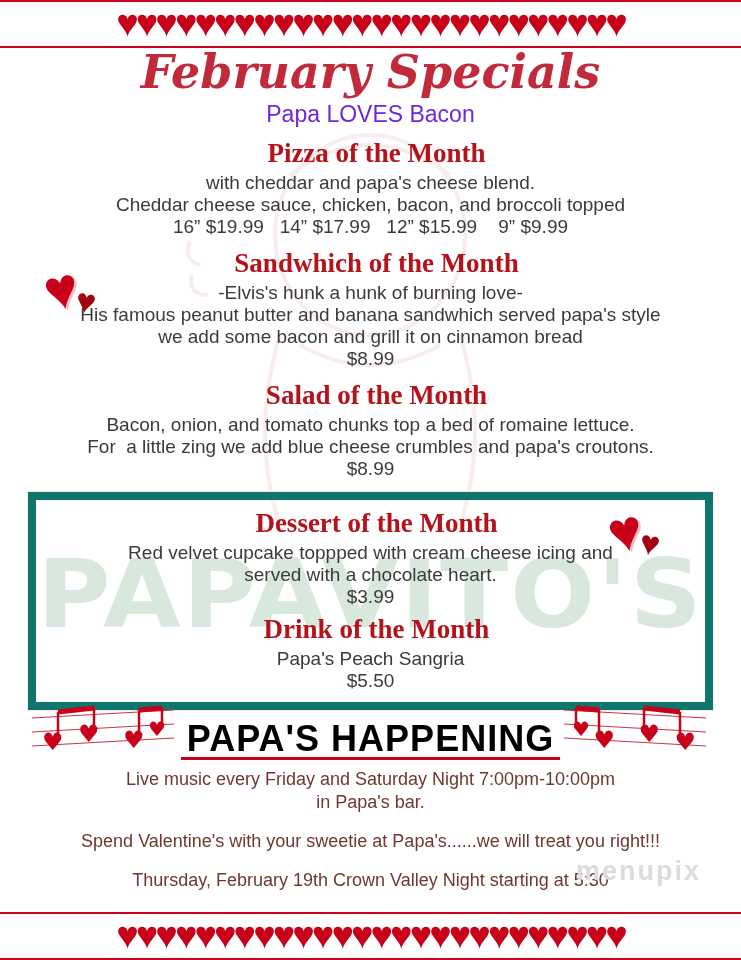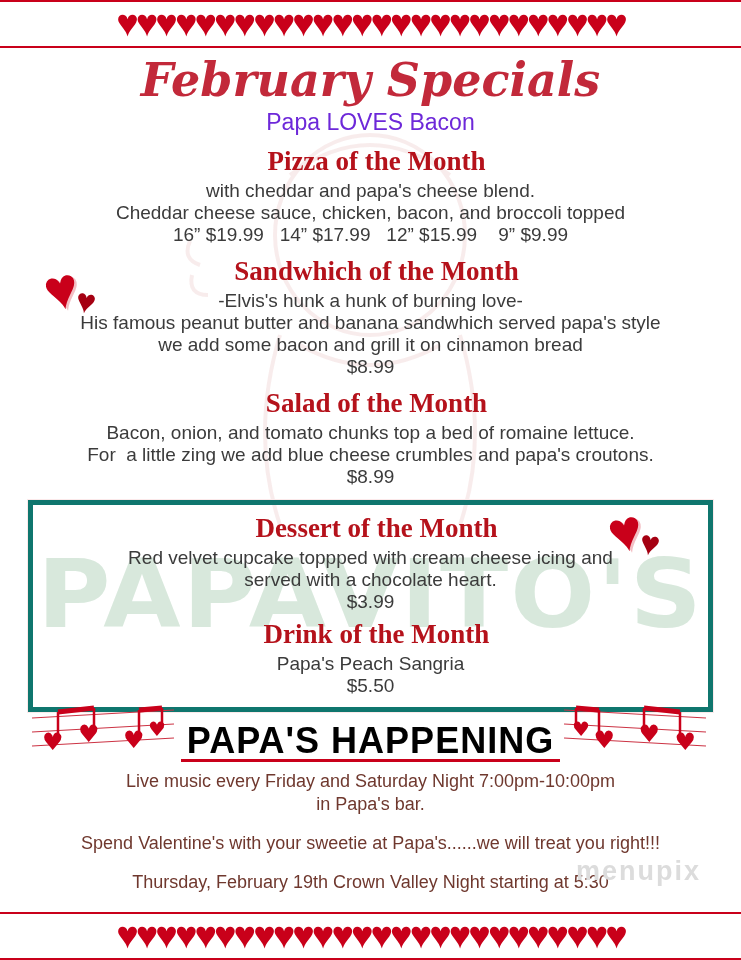--- a/index.html
+++ b/index.html
@@ -35,39 +35,39 @@
   
   .menupix {
     position:absolute; right:40px; top:856px; z-index:2;
     color:#dcdcdc; font-size:27px; letter-spacing:2px; font-weight:bold;
   }
 
   
   .content { position:relative; z-index:2; padding-top:46px; text-align:center; }
 
   .title {
-    margin:8px 0 0;
+    margin:0 0 0;
     font-family:"DejaVu Serif", serif; font-style:italic; font-weight:bold;
     font-size:46px; line-height:52px; color:#c2293a;
   }
   .subtitle { margin:2px 0 0; font-size:23px; line-height:28px; color:#6d28d9; }
 
   .sec-title {
     margin:10px 0 0;
     font-family:"Liberation Serif", serif; font-weight:bold;
     font-size:27px; line-height:30px; color:#b5121b;padding-left:12px;
   }
   .sec-lines { margin:4px 0 0; }
   .sec-line {
     font-size:19px; line-height:22px; color:#3b3b3b; white-space:pre-wrap;
   }
 
   .box {
     margin:12px 28px 4px; padding:2px 8px 10px;
-    border:5px solid #0f766e; box-shadow:0 0 0 1px #fbe9ea;
+    border:8px solid #0f766e; box-shadow:0 0 0 1px #fbe9ea;
     background:transparent; position:relative;
   }
   .box .sec-title { margin-top:6px; }
 
   .happening-title-wrap { margin-top:12px; }
   .happening-title {
     display:inline-block; padding:0 6px 1px; letter-spacing:1px;
     font-weight:bold; font-size:36px; line-height:34px; color:#000000;
     border-bottom:3px solid #c9001a;
   }

